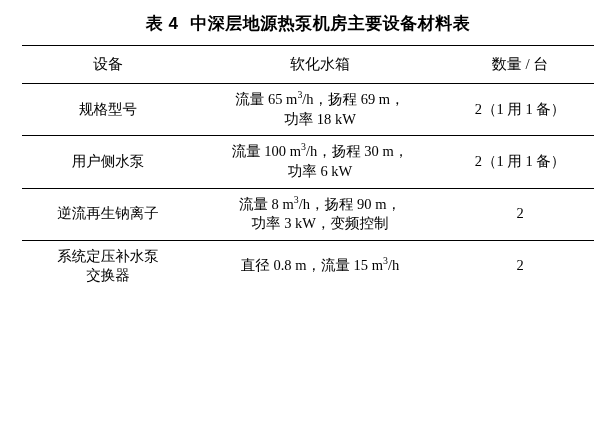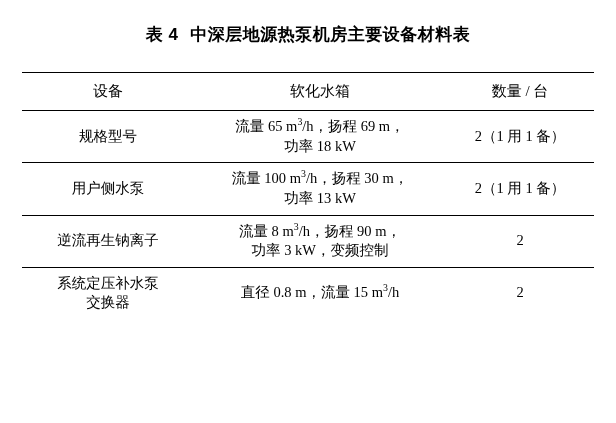--- a/index.html
+++ b/index.html
@@ -11,39 +11,39 @@
     height: 423px;
     background: #ffffff;
     font-family: "Liberation Serif", "DejaVu Serif", serif;
     color: #000000;
     overflow: hidden;
   }
   .page {
     width: 616px;
     height: 302px;
     box-sizing: border-box;
-    padding: 11px;
+    padding: 0;
     position: relative;
   }
   .table-title {
     text-align: center;
     font-size: 17px;
     font-weight: bold;
     letter-spacing: 0.5px;
     padding-top: 12px;
     padding-bottom: 10px;
     font-family: "Liberation Sans", "DejaVu Sans", sans-serif;
   }
   .table-title .title-label {
     margin-right: 12px;
   }
   table.equip {
     border-collapse: collapse;
     width: 572px;
-    margin: 16px auto;
+    margin: 0 auto;
     font-size: 14.5px;
   }
   table.equip td, table.equip th {
     border: none;
     text-align: center;
     vertical-align: middle;
     padding: 6px 4px;
     line-height: 1.35;
     font-weight: normal;
   }
@@ -102,21 +102,21 @@
         </td>
         <td class="border-mid">2（1 用 1 备）</td>
       </tr>
 
       <tr class="body-row">
         <td class="border-mid">
           <span class="cell-line">用户侧水泵</span>
         </td>
         <td class="border-mid">
           <span class="cell-line">流量 100 m<sup>3</sup>/h，扬程 30 m，</span>
-          <span class="cell-line">功率 13 kW</span>
+          <span class="cell-line">功率 6 kW</span>
         </td>
         <td class="border-mid">2（1 用 1 备）</td>
       </tr>
 
       <tr class="body-row">
         <td class="border-mid">
           <span class="cell-line">逆流再生钠离子</span>
         </td>
         <td class="border-mid">
           <span class="cell-line">流量 8 m<sup>3</sup>/h，扬程 90 m，</span>

